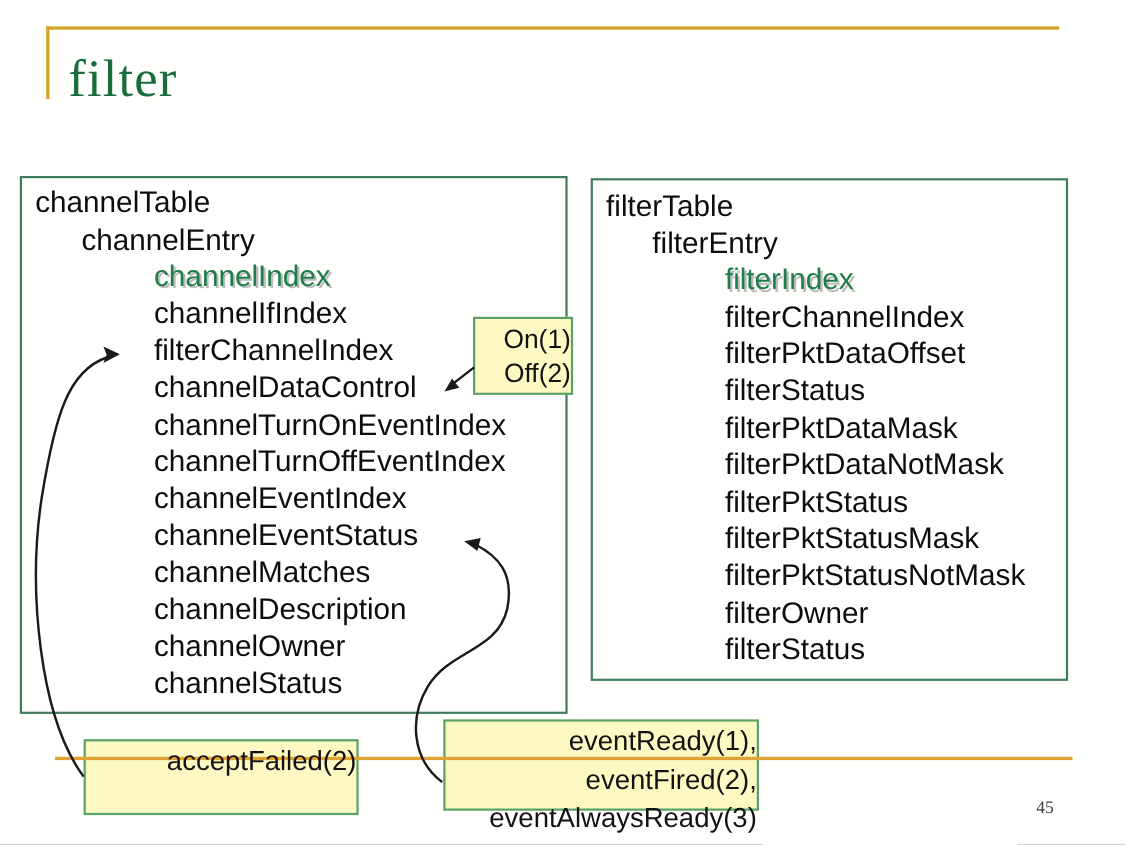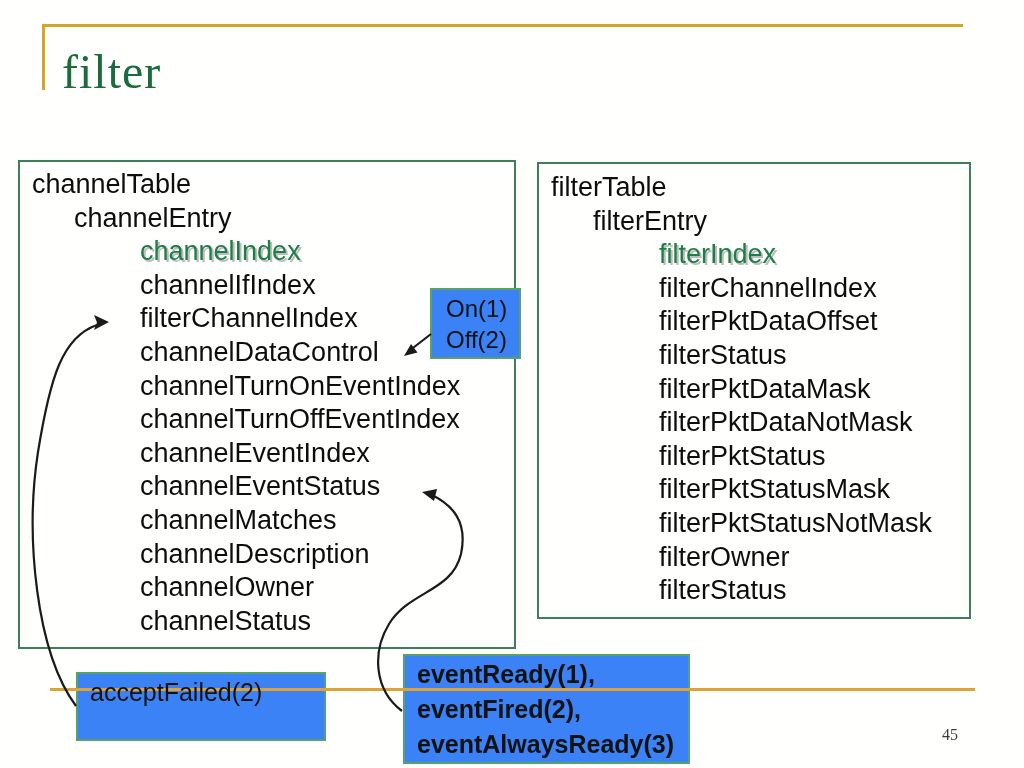--- a/index.html
+++ b/index.html
@@ -42,31 +42,32 @@
   .tree-item.indent-1{padding-left:54px;}
   .tree-item.indent-2{padding-left:120px;}
   .tree-item.highlight{
     color:#1f7d48;
     text-shadow:2px 2px 0 #bcbcbc;
   }
   
   .callout{
     position:absolute;
     border:2px solid #58a169;
-    background:#3b82f6;
+    background:#fef9c3;
     box-sizing:border-box;
+    text-align:right;
   }
   .callout .c-line{
     position:relative;z-index:10; 
     font-size:25px;color:#121212;line-height:33px;white-space:nowrap;
   }
   .onoff-box{left:430px;top:288px;width:91px;height:71px;padding:3px 0 0 14px;}
   .onoff-box .c-line{font-size:24px;line-height:31px;}
   .accept-box{left:76px;top:672px;width:250px;height:69px;padding:2px 0 0 12px;}
-  .event-box{left:403px;top:654px;width:287px;height:110px;padding:1px 0 0 12px;font-weight:bold;}
+  .event-box{left:403px;top:654px;width:287px;height:83px;padding:1px 0 0 12px;}
   .event-box .c-line{line-height:35px;}
   
   .bottom-rule{
     position:absolute;left:50px;top:688px;width:925px;height:3px;
     background:#e0a233;z-index:5;
   }
   .page-number{
     position:absolute;right:66px;top:726px;
     font-family:"Liberation Serif", serif;
     font-size:16px;color:#3c3c3c;z-index:6;

